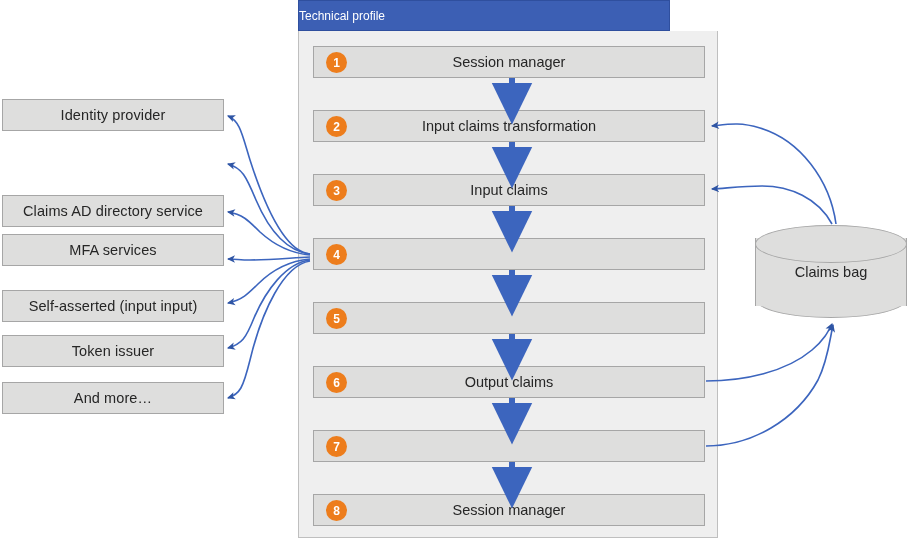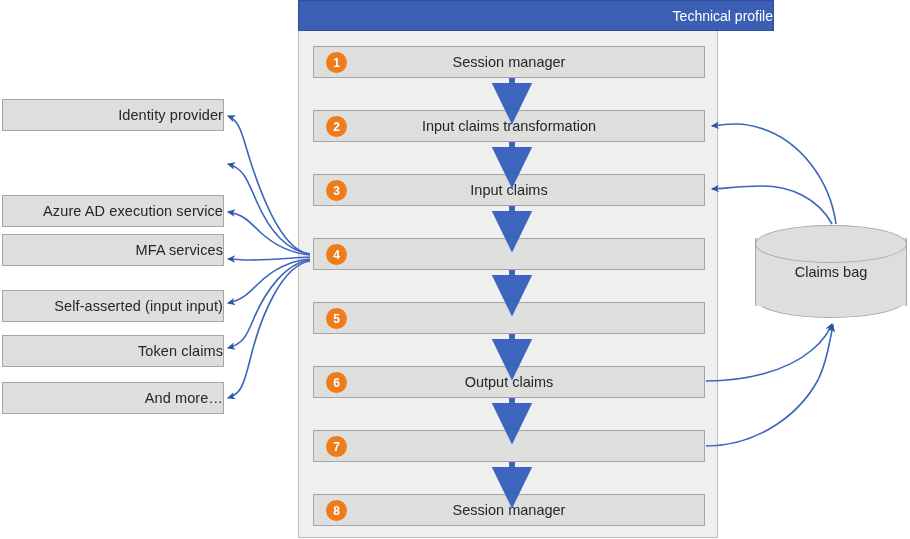--- a/index.html
+++ b/index.html
@@ -15,39 +15,39 @@
   
   #wires{position:absolute;left:0;top:0;width:910px;height:539px;pointer-events:none;z-index:5;}
 
   
   .src-box{
     position:absolute;
     left:2px;width:222px;height:32px;
     background:#dededd;
     border:1px solid #a6a6a6;
     box-sizing:border-box;
-    display:flex;align-items:center;justify-content:flex-end;
+    display:flex;align-items:center;justify-content:center;
     font-size:14.5px;color:#262626;
     letter-spacing:.1px;
     z-index:3;
   }
 
   
   #panel{
     position:absolute;left:298px;top:0;width:420px;height:538px;
     box-sizing:border-box;
     z-index:2;
   }
   #panel-header{
-    position:absolute;left:0;top:0;width:476px;height:31px;
+    position:absolute;left:0;top:0;width:372px;height:31px;
     background:#3c5fb4;
     border:1px solid #2f4f9e;
     box-sizing:border-box;
-    display:flex;align-items:center;justify-content:flex-end;
-    color:#ffffff;font-size:14px;
+    display:flex;align-items:center;justify-content:flex-start;
+    color:#ffffff;font-size:12px;
   }
   #panel-body{
     position:absolute;left:0;top:31px;width:420px;height:507px;
     background:#efefef;
     border:1px solid #bfbfbf;
     border-top:none;
     box-sizing:border-box;
   }
 
   .step{
@@ -104,30 +104,30 @@
 </style>
 </head>
 <body>
 
 <div id="stage">
 
   <div class="src-box" style="top:99px">
     <span>Identity provider</span>
   </div>
   <div class="src-box" style="top:195px">
-    <span>Azure AD execution service</span>
+    <span>Claims AD directory service</span>
   </div>
   <div class="src-box" style="top:234px">
     <span>MFA services</span>
   </div>
   <div class="src-box" style="top:290px">
     <span>Self-asserted (input input)</span>
   </div>
   <div class="src-box" style="top:335px">
-    <span>Token claims</span>
+    <span>Token issuer</span>
   </div>
   <div class="src-box" style="top:382px">
     <span>And more…</span>
   </div>
 
   <div id="panel">
     <div id="panel-header">
       <span>Technical profile</span>
     </div>
     <div id="panel-body"></div>

